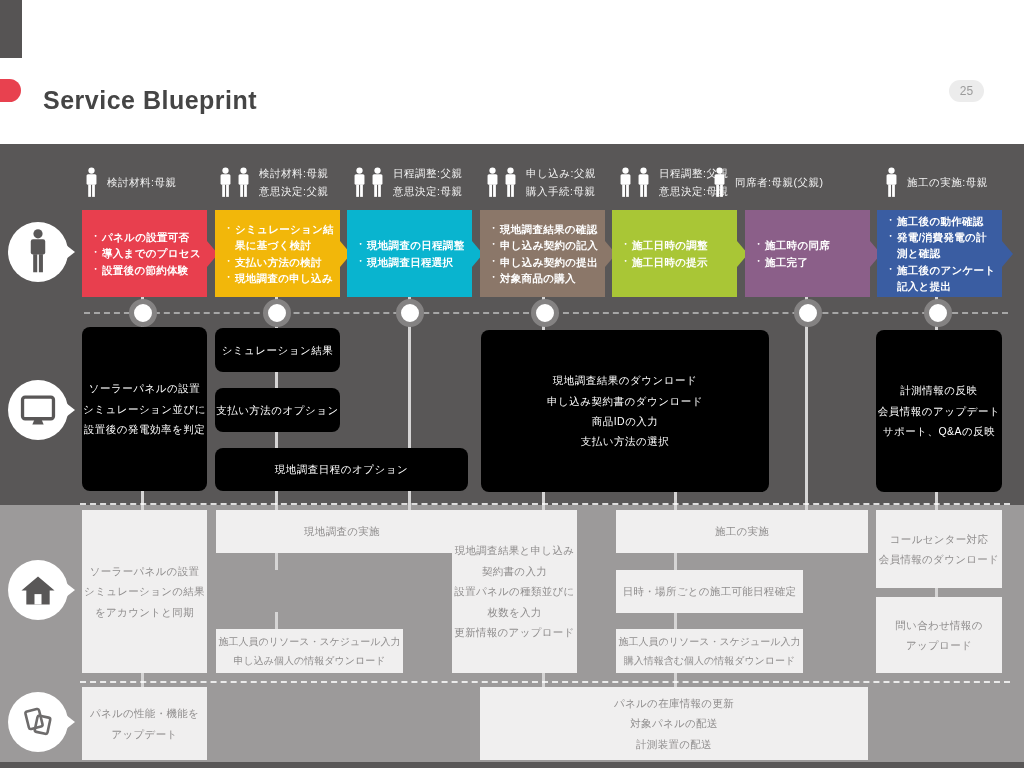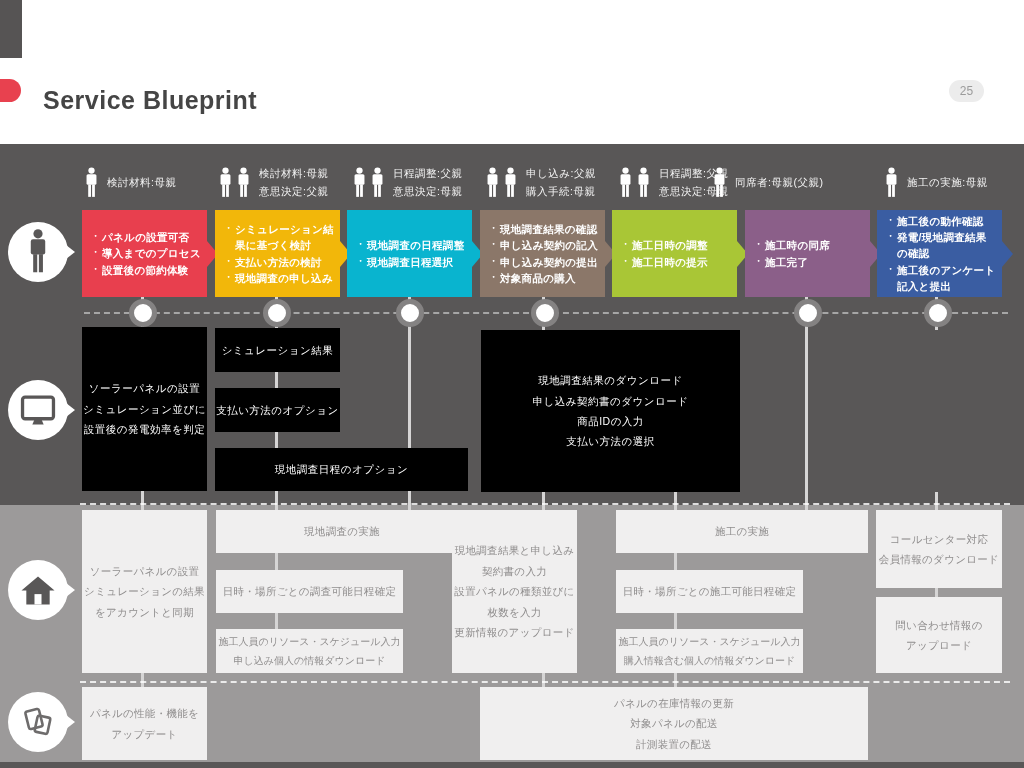--- a/index.html
+++ b/index.html
@@ -37,21 +37,21 @@
   .tl-circle{position:absolute;top:299px;width:18px;height:18px;background:#fff;border:5px solid #848282;border-radius:50%;}
 
   
   .vline{position:absolute;width:3px;background:#d6d5d5;}
 
   
   .lane-dash{position:absolute;left:80px;width:930px;border-top:2px dashed rgba(255,255,255,.8);}
 
   
   .bbox{position:absolute;background:#000;color:#fff;font-size:10.5px;letter-spacing:.5px;line-height:1.95;
-        display:flex;align-items:center;justify-content:center;text-align:center;white-space:pre-line;}
+        display:flex;align-items:center;justify-content:center;text-align:center;white-space:pre-line;border-radius:8px;}
   .gbox{position:absolute;background:#f0efef;color:#8f8d8d;font-size:10.5px;letter-spacing:.3px;line-height:1.95;
         display:flex;align-items:center;justify-content:center;text-align:center;white-space:pre-line;padding:0 2px;box-sizing:border-box;}
   .gbox.tight{font-size:10px;letter-spacing:0;}
 
   
   .lane-ico{position:absolute;left:8px;width:60px;height:60px;background:#fff;border-radius:50%;
             display:flex;align-items:center;justify-content:center;}
   .lane-ico .tail{position:absolute;left:58px;top:23px;width:0;height:0;
             border-top:7px solid transparent;border-bottom:7px solid transparent;border-left:9px solid #fff;}
   .hidden-defs{position:absolute;width:0;height:0;overflow:hidden;}
@@ -263,21 +263,21 @@
     <div class="arr" style="border-left-color: rgb(139, 95, 137);"></div>
   </div>
   <div class="stage" style="left: 877px; background-color: rgb(58, 93, 162);">
     <ul>
       <li>
           <span class="blt">・</span>
           <span>施工後の動作確認</span>
         </li>
       <li>
           <span class="blt">・</span>
-          <span>発電/現地調査結果の確認</span>
+          <span>発電/消費発電の計測と確認</span>
         </li>
       <li>
           <span class="blt">・</span>
           <span>施工後のアンケート記入と提出</span>
         </li>
     </ul>
     <div class="arr" style="border-left-color: rgb(58, 93, 162);"></div>
   </div>
 
   <div class="tl-dash"></div>
@@ -314,30 +314,32 @@
 
   <div class="lane-dash" style="top:503px"></div>
   <div class="lane-dash" style="top:681px"></div>
 
   <div class="bbox" style="left:82px;top:327px;width:125px;height:164px">ソーラーパネルの設置
 シミュレーション並びに
 設置後の発電効率を判定</div>
   <div class="bbox" style="left:215px;top:328px;width:125px;height:44px">シミュレーション結果</div>
   <div class="bbox" style="left:215px;top:388px;width:125px;height:44px">支払い方法のオプション</div>
   <div class="bbox" style="left:215px;top:448px;width:253px;height:43px">現地調査日程のオプション</div>
-  <div class="bbox" style="left:481px;top:330px;width:259px;height:162px">現地調査結果のダウンロード
+  <div class="bbox" style="left:481px;top:330px;width:288px;height:162px">現地調査結果のダウンロード
 申し込み契約書のダウンロード
 商品IDの入力
 支払い方法の選択</div>
+  <div class="bbox" style="left:876px;top:330px;width:126px;height:162px">計測情報の反映
+会員情報のアップデート
+サポート、Q&amp;Aの反映</div>
 
   <div class="gbox" style="left:82px;top:510px;width:125px;height:163px">ソーラーパネルの設置
 シミュレーションの結果
 をアカウントと同期</div>
   <div class="gbox" style="left:216px;top:510px;width:252px;height:43px">現地調査の実施</div>
-  <div class="gbox" style="left:216px;top:570px;width:187px;height:43px">日時・場所ごとの調査可能日程確定</div>
   <div class="gbox tight" style="left:216px;top:629px;width:187px;height:44px">施工人員のリソース・スケジュール入力
 申し込み個人の情報ダウンロード</div>
   <div class="gbox" style="left:452px;top:510px;width:125px;height:163px">現地調査結果と申し込み
 契約書の入力
 設置パネルの種類並びに
 枚数を入力
 更新情報のアップロード</div>
   <div class="gbox" style="left:616px;top:510px;width:252px;height:43px">施工の実施</div>
   <div class="gbox" style="left:616px;top:570px;width:187px;height:43px">日時・場所ごとの施工可能日程確定</div>
   <div class="gbox tight" style="left:616px;top:629px;width:187px;height:44px">施工人員のリソース・スケジュール入力

